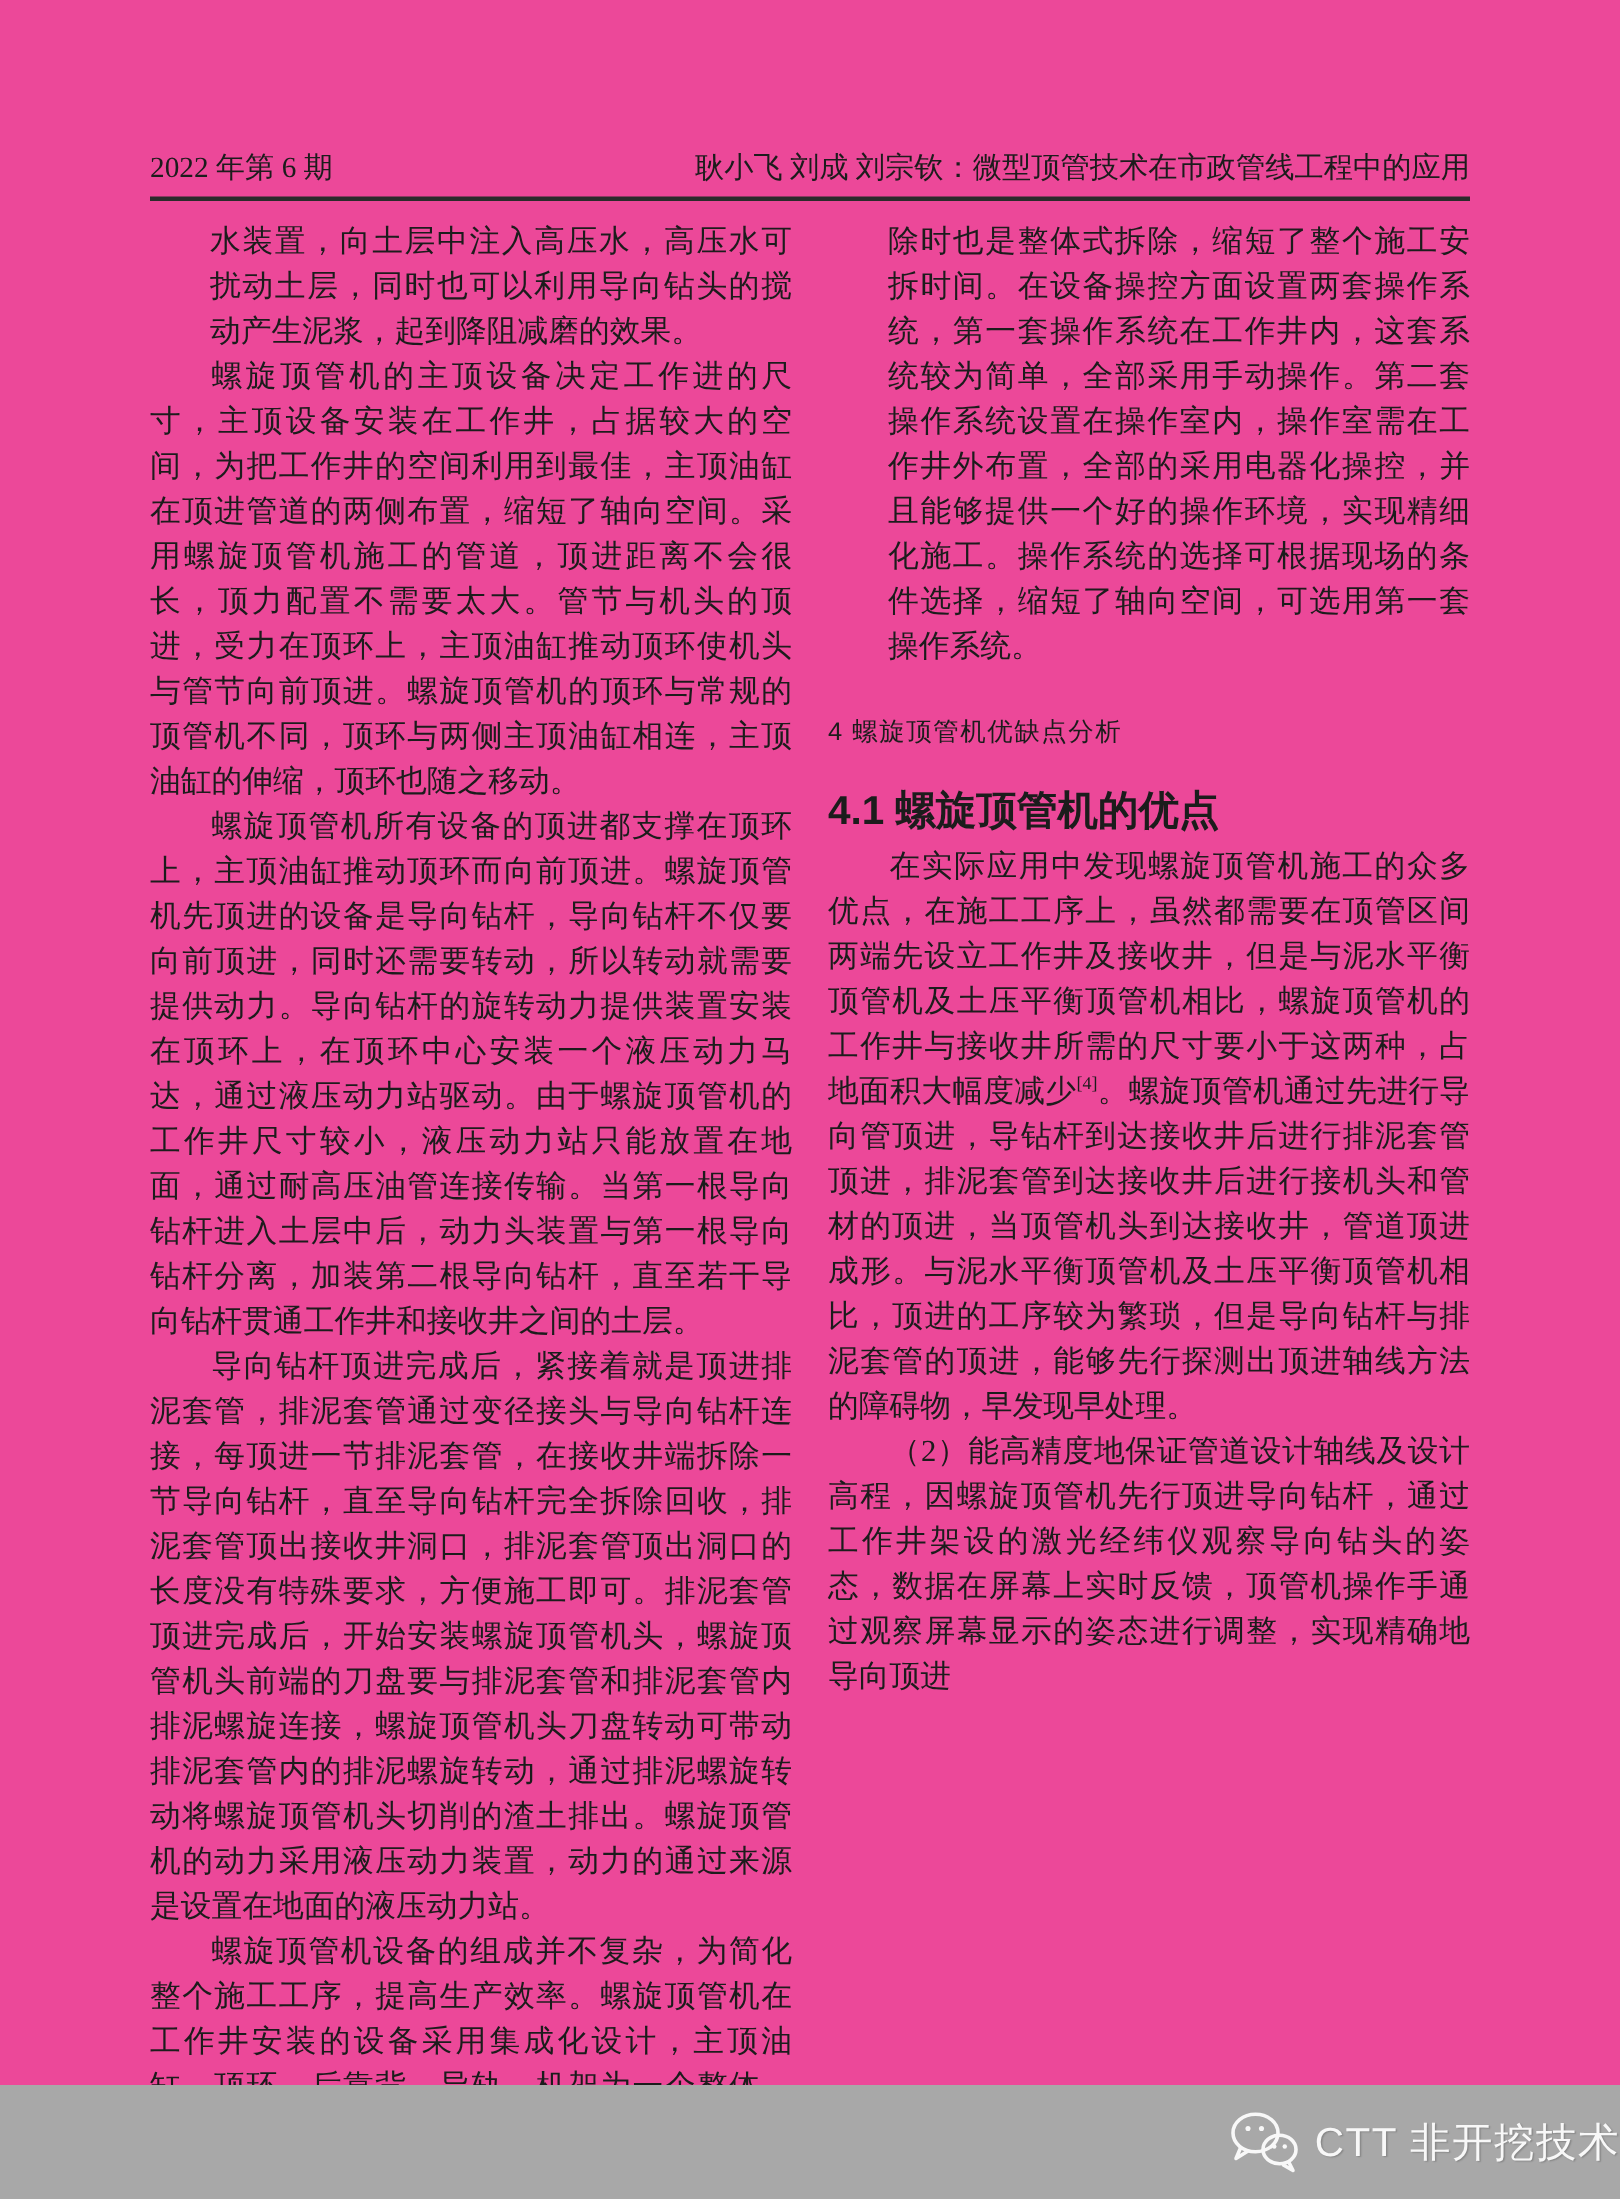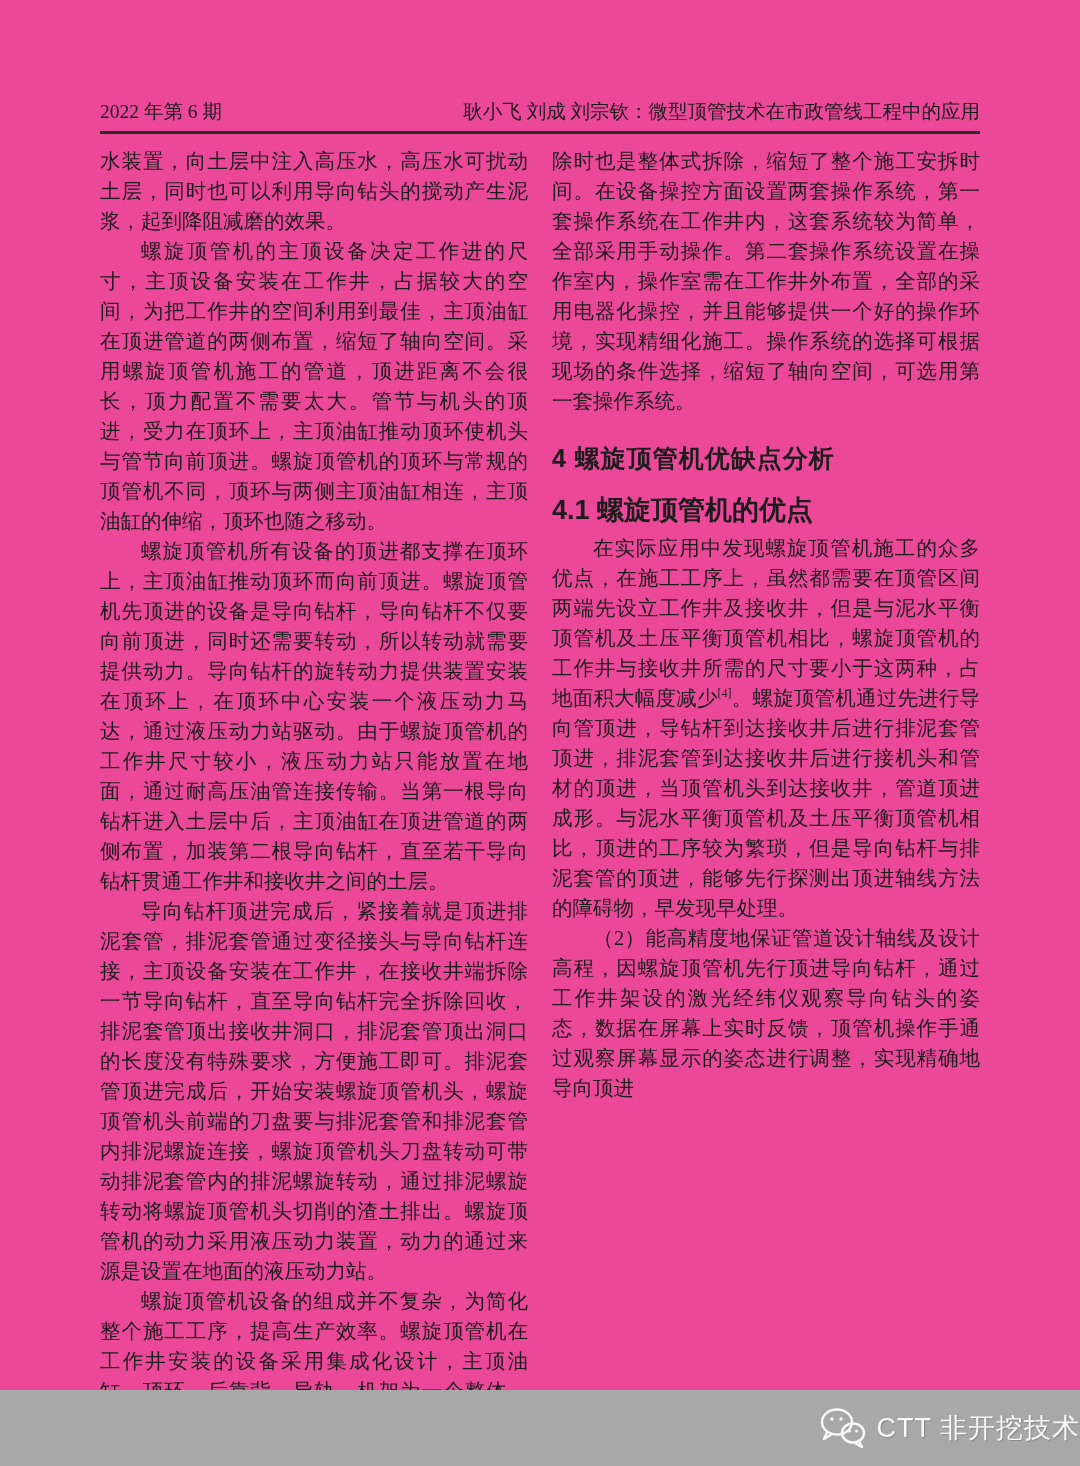--- a/index.html
+++ b/index.html
@@ -40,30 +40,30 @@
     gap: 24px;
   }
   .col {
     width: 428px;
     font-size: 20.5px;
     line-height: 30px;
     text-align: justify;
     text-justify: inter-character;
   }
   .col p { margin: 0; text-indent: 2em; }
-  .col p.cont { text-indent: 0; }
+  .col p.cont { text-indent: 0; margin-left: 40px; }
   sup.cite {
     font-size: 12px;
     line-height: 0;
     vertical-align: super;
   }
   h2.section {
     font-family: "Liberation Sans", "DejaVu Sans", sans-serif;
-    font-weight: bold;
-    font-size: 25px;
+    font-weight: normal;
+    font-size: 17px;
     line-height: 30px;
     margin: 27px 0 24px 0;
     text-indent: 0;
     letter-spacing: 1px;
   }
   h3.subsection {
     font-family: "Liberation Sans", "DejaVu Sans", sans-serif;
     font-weight: bold;
     font-size: 27px;
     line-height: 26px;
@@ -105,22 +105,22 @@
     <span>耿小飞 刘成 刘宗钦：微型顶管技术在市政管线工程中的应用</span>
   </header>
 
   <div class="header-rule"></div>
 
   <main class="columns">
 
     <section class="col">
       <p class="cont">水装置，向土层中注入高压水，高压水可扰动土层，同时也可以利用导向钻头的搅动产生泥浆，起到降阻减磨的效果。</p>
       <p>螺旋顶管机的主顶设备决定工作进的尺寸，主顶设备安装在工作井，占据较大的空间，为把工作井的空间利用到最佳，主顶油缸在顶进管道的两侧布置，缩短了轴向空间。采用螺旋顶管机施工的管道，顶进距离不会很长，顶力配置不需要太大。管节与机头的顶进，受力在顶环上，主顶油缸推动顶环使机头与管节向前顶进。螺旋顶管机的顶环与常规的顶管机不同，顶环与两侧主顶油缸相连，主顶油缸的伸缩，顶环也随之移动。</p>
-      <p>螺旋顶管机所有设备的顶进都支撑在顶环上，主顶油缸推动顶环而向前顶进。螺旋顶管机先顶进的设备是导向钻杆，导向钻杆不仅要向前顶进，同时还需要转动，所以转动就需要提供动力。导向钻杆的旋转动力提供装置安装在顶环上，在顶环中心安装一个液压动力马达，通过液压动力站驱动。由于螺旋顶管机的工作井尺寸较小，液压动力站只能放置在地面，通过耐高压油管连接传输。当第一根导向钻杆进入土层中后，主顶油缸在顶进管道的两侧布置，加装第二根导向钻杆，直至若干导向钻杆贯通工作井和接收井之间的土层。</p>
-      <p>导向钻杆顶进完成后，紧接着就是顶进排泥套管，排泥套管通过变径接头与导向钻杆连接，主顶设备安装在工作井，在接收井端拆除一节导向钻杆，直至导向钻杆完全拆除回收，排泥套管顶出接收井洞口，排泥套管顶出洞口的长度没有特殊要求，方便施工即可。排泥套管顶进完成后，开始安装螺旋顶管机头，螺旋顶管机头前端的刀盘要与排泥套管和排泥套管内排泥螺旋连接，螺旋顶管机头刀盘转动可带动排泥套管内的排泥螺旋转动，通过排泥螺旋转动将螺旋顶管机头切削的渣土排出。螺旋顶管机的动力采用液压动力装置，动力的通过来源是设置在地面的液压动力站。</p>
+      <p>螺旋顶管机所有设备的顶进都支撑在顶环上，主顶油缸推动顶环而向前顶进。螺旋顶管机先顶进的设备是导向钻杆，导向钻杆不仅要向前顶进，同时还需要转动，所以转动就需要提供动力。导向钻杆的旋转动力提供装置安装在顶环上，在顶环中心安装一个液压动力马达，通过液压动力站驱动。由于螺旋顶管机的工作井尺寸较小，液压动力站只能放置在地面，通过耐高压油管连接传输。当第一根导向钻杆进入土层中后，动力头装置与第一根导向钻杆分离，加装第二根导向钻杆，直至若干导向钻杆贯通工作井和接收井之间的土层。</p>
+      <p>导向钻杆顶进完成后，紧接着就是顶进排泥套管，排泥套管通过变径接头与导向钻杆连接，每顶进一节排泥套管，在接收井端拆除一节导向钻杆，直至导向钻杆完全拆除回收，排泥套管顶出接收井洞口，排泥套管顶出洞口的长度没有特殊要求，方便施工即可。排泥套管顶进完成后，开始安装螺旋顶管机头，螺旋顶管机头前端的刀盘要与排泥套管和排泥套管内排泥螺旋连接，螺旋顶管机头刀盘转动可带动排泥套管内的排泥螺旋转动，通过排泥螺旋转动将螺旋顶管机头切削的渣土排出。螺旋顶管机的动力采用液压动力装置，动力的通过来源是设置在地面的液压动力站。</p>
       <p>螺旋顶管机设备的组成并不复杂，为简化整个施工工序，提高生产效率。螺旋顶管机在工作井安装的设备采用集成化设计，主顶油缸、顶环、后靠背、导轨、机架为一个整体，在安装时一次性吊装就可将工作井内的设备安装完成，设备拆</p>
     </section>
 
     <section class="col">
       <p class="cont">除时也是整体式拆除，缩短了整个施工安拆时间。在设备操控方面设置两套操作系统，第一套操作系统在工作井内，这套系统较为简单，全部采用手动操作。第二套操作系统设置在操作室内，操作室需在工作井外布置，全部的采用电器化操控，并且能够提供一个好的操作环境，实现精细化施工。操作系统的选择可根据现场的条件选择，缩短了轴向空间，可选用第一套操作系统。</p>
 
       <h2 class="section">4 螺旋顶管机优缺点分析</h2>
       <h3 class="subsection">4.1 螺旋顶管机的优点</h3>
 
       <p><span>在实际应用中发现螺旋顶管机施工的众多优点，在施工工序上，虽然都需要在顶管区间两端先设立工作井及接收井，但是与泥水平衡顶管机及土压平衡顶管机相比，螺旋顶管机的工作井与接收井所需的尺寸要小于这两种，占地面积大幅度减少</span><sup class="cite">[4]</sup><span>。螺旋顶管机通过先进行导向管顶进，导钻杆到达接收井后进行排泥套管顶进，排泥套管到达接收井后进行接机头和管材的顶进，当顶管机头到达接收井，管道顶进成形。与泥水平衡顶管机及土压平衡顶管机相比，顶进的工序较为繁琐，但是导向钻杆与排泥套管的顶进，能够先行探测出顶进轴线方法的障碍物，早发现早处理。</span></p>

